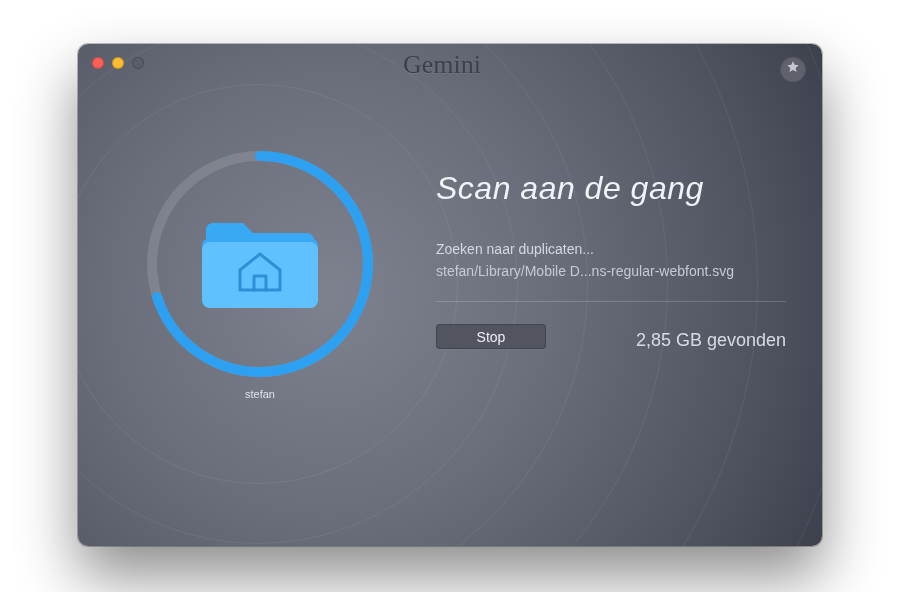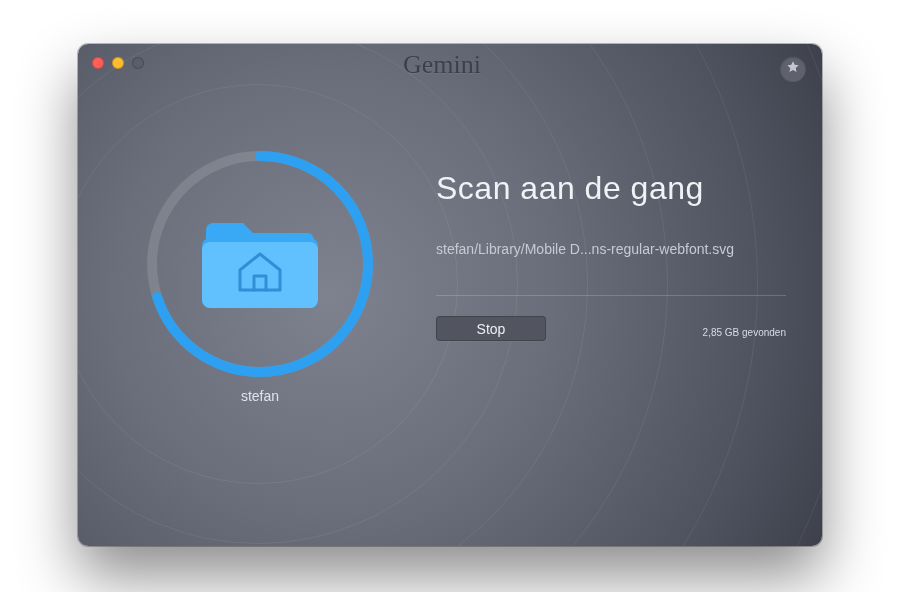--- a/index.html
+++ b/index.html
@@ -67,51 +67,52 @@
   .folder {
     position: absolute;
     left: 50%; top: 118px;
     transform: translate(-50%, -50%);
     width: 128px; height: 100px;
   }
   .folder svg { width: 128px; height: 100px; }
   .folder-label {
     position: absolute;
     left: 0; right: 0; top: 244px;
-    color: #dfe2ea; font-size: 14px;
+    color: #dfe2ea; font-size: 11px;
   }
   
   .panel {
     position: absolute;
     left: 358px; top: 126px;
     width: 350px;
     color: #e7e9ef;
   }
   .headline {
     font-size: 32px;
     font-weight: 300;
     letter-spacing: 0.5px;
     color: #f0f2f6;
     margin-bottom: 34px;
+    font-style: italic;
   }
   .status-line { font-size: 14px; color: #d5d8e0; margin-bottom: 6px; }
-  .path-line   { font-size: 14px; color: #c7cad3; margin-bottom: 38px; white-space: nowrap; overflow: hidden; }
+  .path-line   { font-size: 14px; color: #c7cad3; margin-bottom: 22px; white-space: nowrap; overflow: hidden; }
   .divider { height: 1px; background: rgba(255,255,255,0.18); margin-bottom: 20px; }
   .action-row { display: flex; align-items: center; justify-content: space-between; }
   .stop-btn {
     background: #52555f;
     color: #eceef3;
     border: none;
     width: 110px; height: 25px;
     border-radius: 4px;
     font-size: 14px;
     cursor: pointer;
     box-shadow: inset 0 0 0 1px rgba(0,0,0,0.2), 0 1px 0 rgba(255,255,255,0.04);
   }
-  .found-text { font-size: 10px; color: #d8dbe3; margin-top: 8px; }
+  .found-text { font-size: 18px; color: #d8dbe3; margin-top: 8px; }
 </style>
 </head>
 <body>
 
 <div class="window">
 
   <div class="ring" style="left:-20px; top:40px; width:400px; height:400px;"></div>
   <div class="ring" style="left:-80px; top:-20px; width:520px; height:520px;"></div>
   <div class="ring" style="left:-150px; top:-90px; width:660px; height:660px;"></div>
   <div class="ring" style="left:-230px; top:-170px; width:820px; height:820px;"></div>
@@ -148,20 +149,21 @@
           <path d="M44 78 V58 L64 42 L84 58 V78 Z"></path>
           <path d="M58 78 V64 h12 v14"></path>
         </g>
       </svg>
     </div>
     <div class="folder-label">stefan</div>
   </div>
 
   <div class="panel">
     <div class="headline">Scan aan de gang</div>
+    <div class="status-line">Zoeken naar duplicaten...</div>
     <div class="path-line">stefan/Library/Mobile D...ns-regular-webfont.svg</div>
     <div class="divider"></div>
     <div class="action-row">
       <button class="stop-btn">Stop</button>
       <div class="found-text">2,85 GB gevonden</div>
     </div>
   </div>
 
 </div>
 

